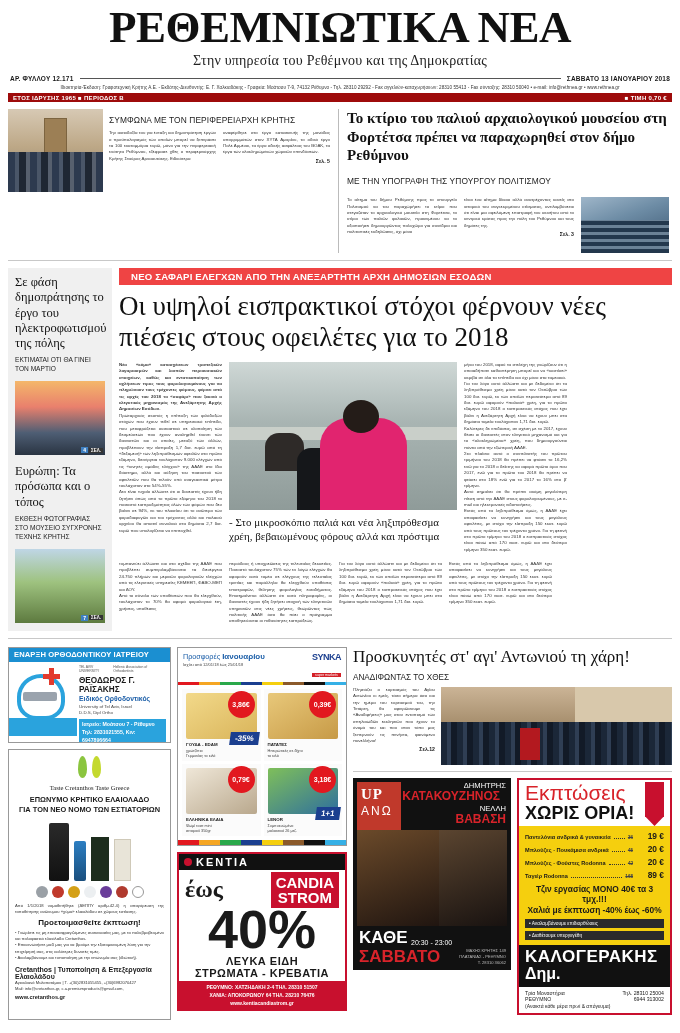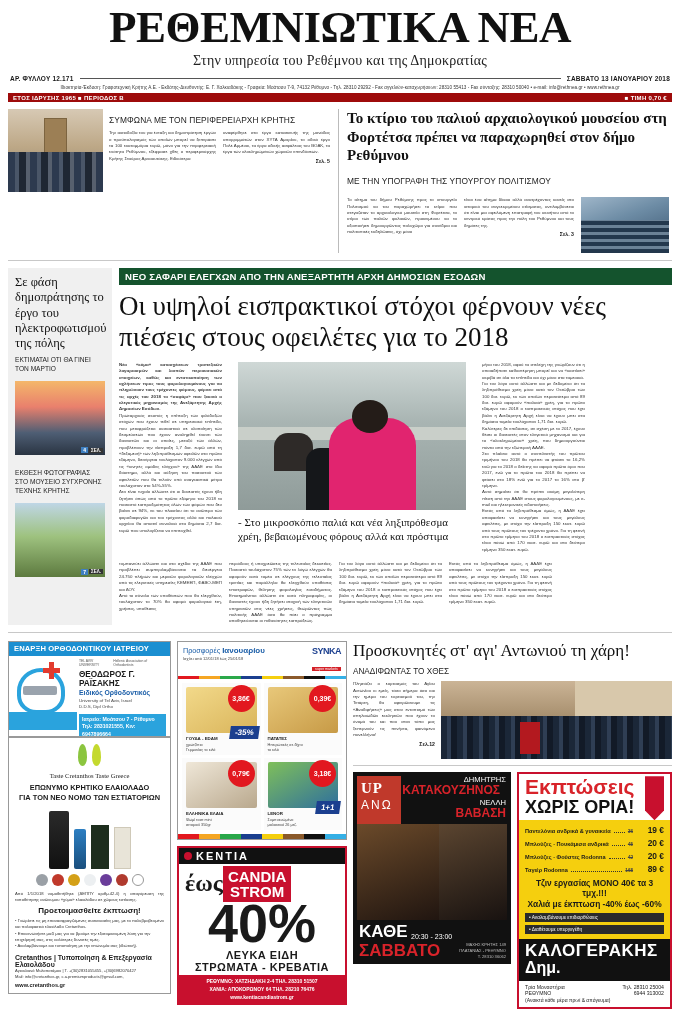--- a/index.html
+++ b/index.html
@@ -101,28 +101,28 @@
     background: linear-gradient(180deg,#f4b76a 0%,#e9806d 35%,#4e5e74 70%,#2a3442 100%); }
   .rail-photo2 { width: 90px; height: 74px; margin-top: 7px; position: relative; overflow:hidden;
     background: linear-gradient(180deg,#bfd6e6 0%,#9ec27f 45%,#5d7a3f 100%); }
   .pagetag { position:absolute; right:2px; bottom:2px; display:flex; gap:1px; align-items:center; }
   .pagetag .n { background:#3e7fc1; color:#fff; font-size:5px; font-weight:bold; padding:0 2px; }
   .pagetag .l { background:#333; color:#fff; font-size:4.5px; font-weight:bold; padding:0 2px; }
   .rail-sep { height: 9px; }
 
   .lead { flex: 1; }
   .lead-banner {
-    background: #14532d; color: #fff; font-size: 9.6px; font-weight: bold;
-    padding: 3px 6px; letter-spacing: 0.2px;
+    background: #ef4444; color: #fff; font-size: 9.6px; font-weight: bold;
+    padding: 3px 12px; letter-spacing: 0.2px;
   }
   .lead-head {
     font-family: "Liberation Serif", serif; font-size: 27px; line-height: 1.16;
     margin-top: 6px; color: #111;
   }
-  .lead-cols { display: flex; gap: 16px; margin-top: 8px; }
+  .lead-cols { display: flex; gap: 7px; margin-top: 8px; }
   .lc { width: 103px; }
   .lead-figure { width: 228px; }
   .lead-photo {
     width: 228px; height: 148px; position: relative; overflow:hidden;
     background: linear-gradient(180deg,#cfd8d6 0%,#a9b5b3 40%,#8f9b99 100%);
   }
   .office-shelf { position:absolute; left:0; right:0; top:44%; height:9%; background:#c9cfc9; }
   .office-person {
     position:absolute; bottom:0; left:40%; width:38%; height:62%;
     background:#e1246f; border-radius: 28px 28px 0 0;
@@ -173,21 +173,21 @@
   .water { position:absolute; left:0; bottom:0; width:68px; height:18px; background:#2aa3dd; }
   .ortho-txt { flex:1; padding: 3px 4px 0 2px; }
   .ortho-logos { display:flex; justify-content:space-between; font-size:3.4px; color:#555; }
   .ortho-name { font-size: 8.2px; font-weight: bold; margin-top:3px; }
   .ortho-spec { font-size: 6.8px; font-weight: bold; color:#1b5ea8; margin-top:1px; }
   .ortho-uni { font-size: 4.4px; color:#444; line-height:1.35; margin-top:2px; }
   .ortho-contact { background:#2aa3dd; color:#fff; font-size:5.2px; font-weight:bold;
     margin-top:4px; padding:2px 3px; line-height:1.45; }
 
   
-  .ad-olive { padding: 6px 6px 5px 6px; }
+  .ad-olive { margin-top: 6px; padding: 6px 6px 19px 6px; }
   .olive-logo { text-align:center; }
   .leaf { display:inline-block; width:9px; height:22px; border-radius:50% 50% 50% 50%/60% 60% 40% 40%; }
   .olive-brand { font-family:"Liberation Serif", serif; font-size:6.6px; text-align:center; margin-top:2px; }
   .olive-h { font-size:7.4px; font-weight:bold; text-align:center; line-height:1.35; margin-top:4px; }
   .olive-products { display:flex; justify-content:center; align-items:flex-end; gap:5px; margin-top:6px; height:60px; }
   .bottle-a { width:20px; height:58px; background:linear-gradient(180deg,#2a2a2a,#111); border-radius:2px; }
   .bottle-b { width:12px; height:40px; background:linear-gradient(180deg,#2d7fc2,#1a4f7d); border-radius:2px; }
   .box-c { width:18px; height:44px; background:#1d2d1d; }
   .box-d { width:17px; height:42px; background:#e8e4d8; border:1px solid #cfc9b8; }
   .medals { display:flex; justify-content:center; gap:4px; margin-top:5px; }
@@ -221,21 +221,21 @@
   .sk-badge { position:absolute; bottom:16px; right:2px; background:#1b3f8f; color:#fff;
     font-size:8px; font-weight:bold; padding:2px 5px; transform:skewX(-8deg); }
   .synka-foot { height:5px; display:flex; }
   .synka-foot div { flex:1; }
 
   
   .ad-kentia { margin-top:6px; border:2px solid #c8102e; }
   .kentia-head { background:#111; color:#fff; display:flex; align-items:center; gap:4px;
     padding:2px 5px; font-size:11px; font-weight:bold; letter-spacing:2px; }
   .kentia-dot { width:8px; height:8px; border-radius:50%; background:#c8102e; }
-  .kentia-row { display:flex; align-items:center; padding:2px 6px 0 6px; }
+  .kentia-row { display:flex; align-items:center; justify-content:space-between; padding:2px 6px 0 6px; }
   .kentia-eos { font-size:24px; font-weight:bold; font-family:"Liberation Serif",serif; }
   .candia { background:#c8102e; color:#fff; font-size:15px; font-weight:bold; line-height:1.0;
     padding:3px 5px; text-align:center; }
   .kentia-40 { font-size:54px; font-weight:bold; text-align:center; line-height:0.95; margin-top:-4px; }
   .kentia-l1 { font-size:11px; font-weight:bold; text-align:center; letter-spacing:0.5px; }
   .kentia-l2 { font-size:11px; font-weight:bold; text-align:center; letter-spacing:0.5px; margin-bottom:2px; }
   .kentia-foot { background:#c8102e; color:#fff; font-size:5px; font-weight:bold; text-align:center;
     padding:2px 2px; line-height:1.6; }
 
   
@@ -265,21 +265,21 @@
   .upano-ph2 { position:absolute; right:4px; top:52px; width:43%; height:96px;
     background:linear-gradient(160deg,#5b4530,#181210); }
   .upano-kathe { position:absolute; left:6px; bottom:22px; color:#fff; font-size:17px; font-weight:bold; }
   .upano-time { position:absolute; left:58px; bottom:24px; color:#fff; font-size:7px; }
   .upano-sav { position:absolute; left:6px; bottom:3px; color:#d8232a; font-size:17px; font-weight:bold; }
   .upano-addr { position:absolute; right:5px; bottom:4px; color:#bbb; font-size:4.1px;
     text-align:right; line-height:1.5; }
 
   
   .ad-disc { border:2px solid #c8102e; background:#fff; position:relative; }
-  .disc-h1 { color:#d8232a; font-size:21px; font-weight:bold; padding:2px 6px 0 6px; line-height:1.05; }
+  .disc-h1 { color:#d8232a; font-size:21px; font-weight:normal; padding:2px 6px 0 6px; line-height:1.05; }
   .disc-h2 { color:#111; font-size:18px; font-weight:bold; padding:0 6px 3px 6px; line-height:1.05; }
   .disc-ribbon { position:absolute; right:6px; top:2px; width:19px; height:44px; background:#c8102e;
     clip-path: polygon(0 0,100% 0,100% 78%,50% 100%,0 78%); }
   .disc-yellow { background:#f5cf0e; padding:5px 6px; }
   .disc-line { display:flex; align-items:baseline; font-size:5.6px; font-weight:bold; margin-bottom:3px; }
   .disc-name { white-space:nowrap; }
   .disc-dots { flex:1; border-bottom:1px dotted #333; margin:0 3px 1px 3px; }
   .disc-old { text-decoration:line-through; font-size:4.6px; margin-right:5px; color:#444; }
   .disc-new { font-size:8.4px; font-weight:bold; min-width:26px; text-align:right; }
   .disc-big { font-size:8.4px; font-weight:bold; text-align:center; margin-top:4px; }
@@ -362,20 +362,21 @@
         <div class="rail-kicker">ΕΚΤΙΜΑΤΑΙ ΟΤΙ ΘΑ ΓΙΝΕΙ ΤΟΝ ΜΑΡΤΙΟ</div>
         <div class="rail-photo">
           <div class="pagetag">
             <span class="n">4</span>
             <span class="l">ΣΕΛ.</span>
           </div>
         </div>
       </div>
       <div class="rail-sep"></div>
       <div>
+        <div class="rail-head">Ευρώπη: Τα πρόσωπα και ο τόπος</div>
         <div class="rail-kicker">ΕΚΘΕΣΗ ΦΩΤΟΓΡΑΦΙΑΣ ΣΤΟ ΜΟΥΣΕΙΟ ΣΥΓΧΡΟΝΗΣ ΤΕΧΝΗΣ ΚΡΗΤΗΣ</div>
         <div class="rail-photo2">
           <div class="pagetag">
             <span class="n">7</span>
             <span class="l">ΣΕΛ.</span>
           </div>
         </div>
       </div>
     </div>
 

